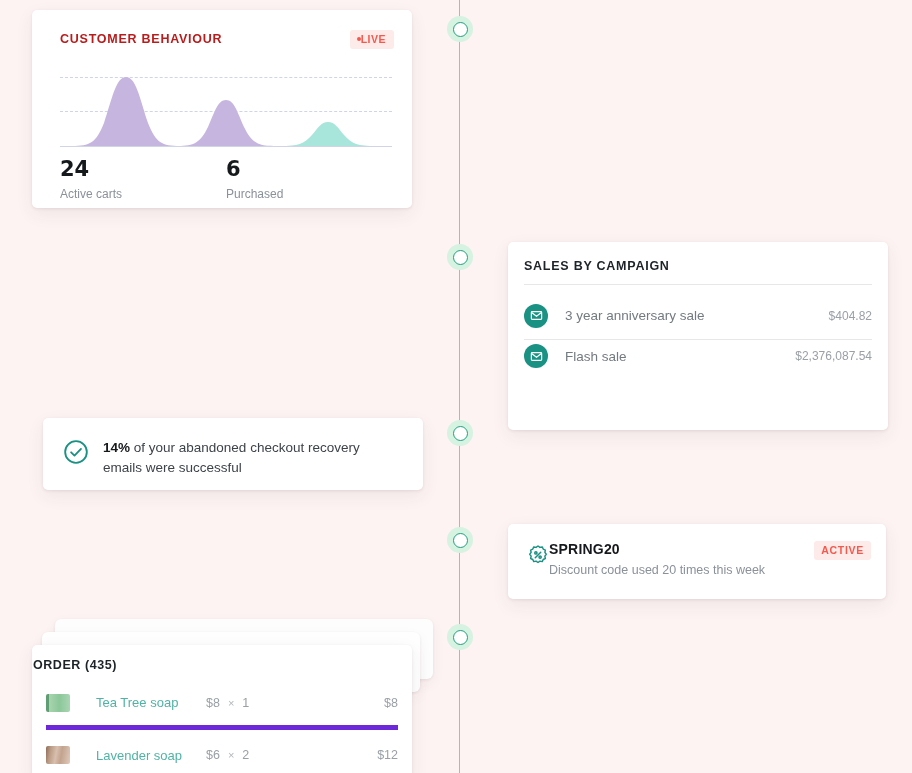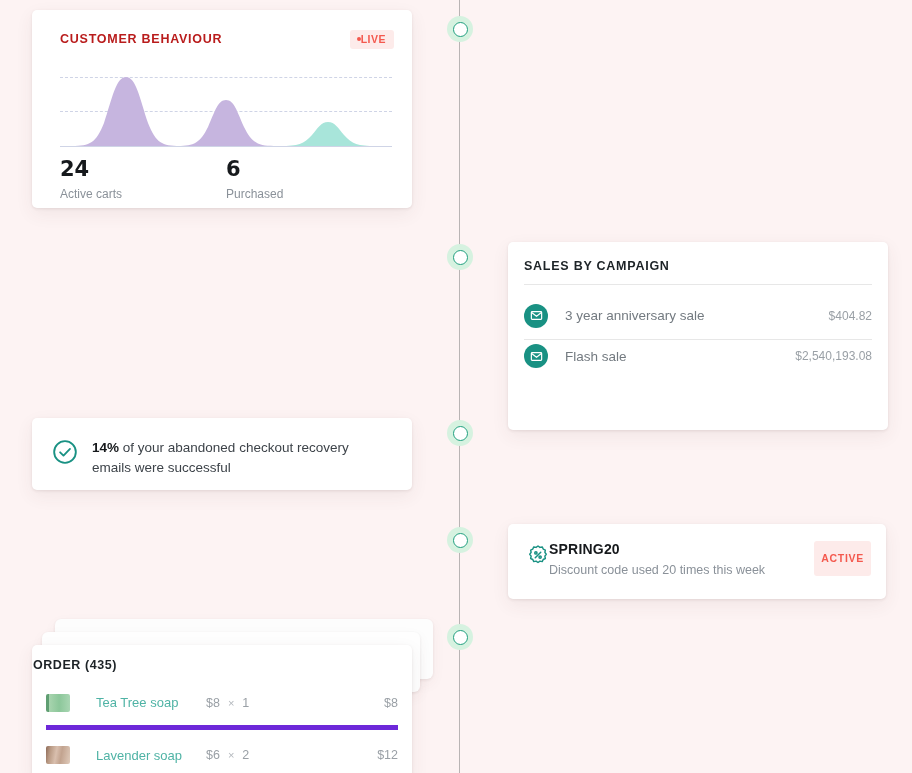--- a/index.html
+++ b/index.html
@@ -120,42 +120,42 @@
   .sc-row.r2 { top: 90px; }
   .sc-icon {
     width: 24px; height: 24px; border-radius: 50%; background: #199183;
     display: flex; align-items: center; justify-content: center; flex: 0 0 24px;
   }
   .sc-name { margin-left: 17px; font-size: 13.5px; color: #737a80; }
   .sc-amt { margin-left: auto; font-size: 12px; color: #9aa0a6; }
 
   
   #card-recovery {
-    left: 32px; top: 418px; width: 380px; height: 72px;
+    left: 43px; top: 418px; width: 380px; height: 72px;
   }
   .rc-inner {
     position: absolute; left: 20px; top: 20px; right: 22px;
     display: flex; align-items: flex-start; gap: 14px;
   }
   .rc-icon { flex: 0 0 26px; margin-top: 1px; }
   .rc-text { font-size: 13.5px; line-height: 20px; color: #3d4349; }
   .rc-text b { font-weight: 700; color: #16191c; }
 
   
   #card-discount {
     left: 508px; top: 524px; width: 378px; height: 75px;
   }
   .dc-inner { position: absolute; left: 19px; top: 17px; right: 15px; display: flex; }
   .dc-icon { flex: 0 0 22px; margin-top: 3px; }
   .dc-code { font-size: 14px; font-weight: 700; color: #16191c; letter-spacing: 0.2px; }
   .dc-sub { font-size: 12.5px; color: #8a9199; margin-top: 6px; }
   .active-badge {
     position: absolute; right: 15px; top: 17px;
     background: #fdebea; color: #f4594e; font-size: 10.5px; font-weight: 700;
-    letter-spacing: 0.7px; padding: 12px 7px; border-radius: 3px; line-height: 1;
+    letter-spacing: 0.7px; padding: 4px 7px; border-radius: 3px; line-height: 1;
   }
 
   
   #stack-back2 {
     left: 55px; top: 619px; width: 378px; height: 60px; border-radius: 6px;
     background: #fdfdfd;
     box-shadow: 0 1px 3px rgba(70,40,40,0.09), 0 5px 14px rgba(90,55,55,0.05);
   }
   #stack-back1 {
     left: 42px; top: 632px; width: 378px; height: 60px; border-radius: 6px;
@@ -258,21 +258,21 @@
     </div>
 
     <div class="sc-row r2">
       <span class="sc-icon">
         <svg width="13" height="13" viewBox="0 0 24 24" fill="none" stroke="#ffffff" stroke-width="2.2" stroke-linecap="round" stroke-linejoin="round">
           <rect x="2.5" y="5" width="19" height="14" rx="1.5"></rect>
           <path d="M3 6.5 L12 13.5 L21 6.5"></path>
         </svg>
       </span>
       <span class="sc-name">Flash sale</span>
-      <span class="sc-amt">$2,540,193.08</span>
+      <span class="sc-amt">$2,376,087.54</span>
     </div>
   </div>
 
   <div class="card" id="card-recovery">
     <div class="rc-inner">
       <span class="rc-icon">
         <svg width="26" height="26" viewBox="0 0 24 24" fill="none" stroke="#199183" stroke-width="1.7" stroke-linecap="round" stroke-linejoin="round">
           <circle cx="12" cy="12" r="10"></circle>
           <path d="M7.5 12.3 L10.6 15.3 L16.6 9.2"></path>
         </svg>

